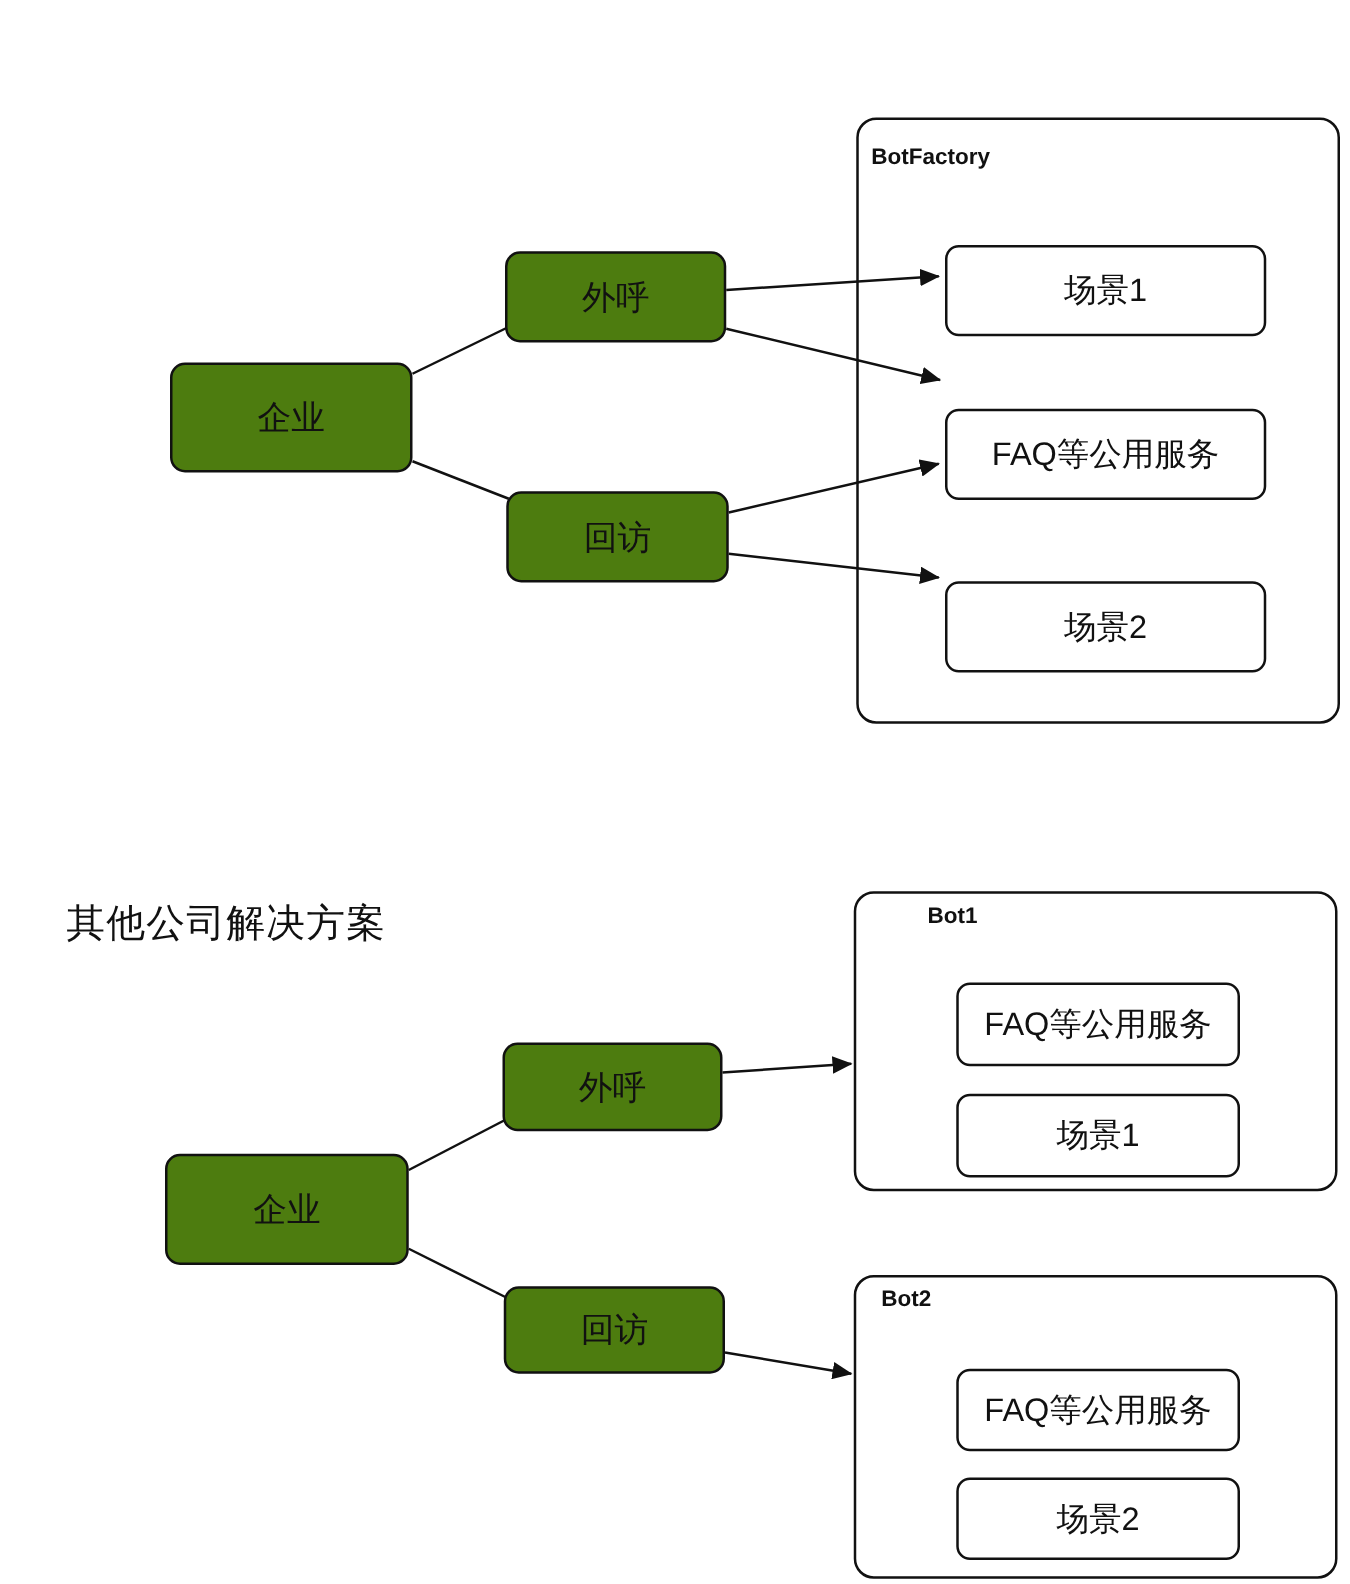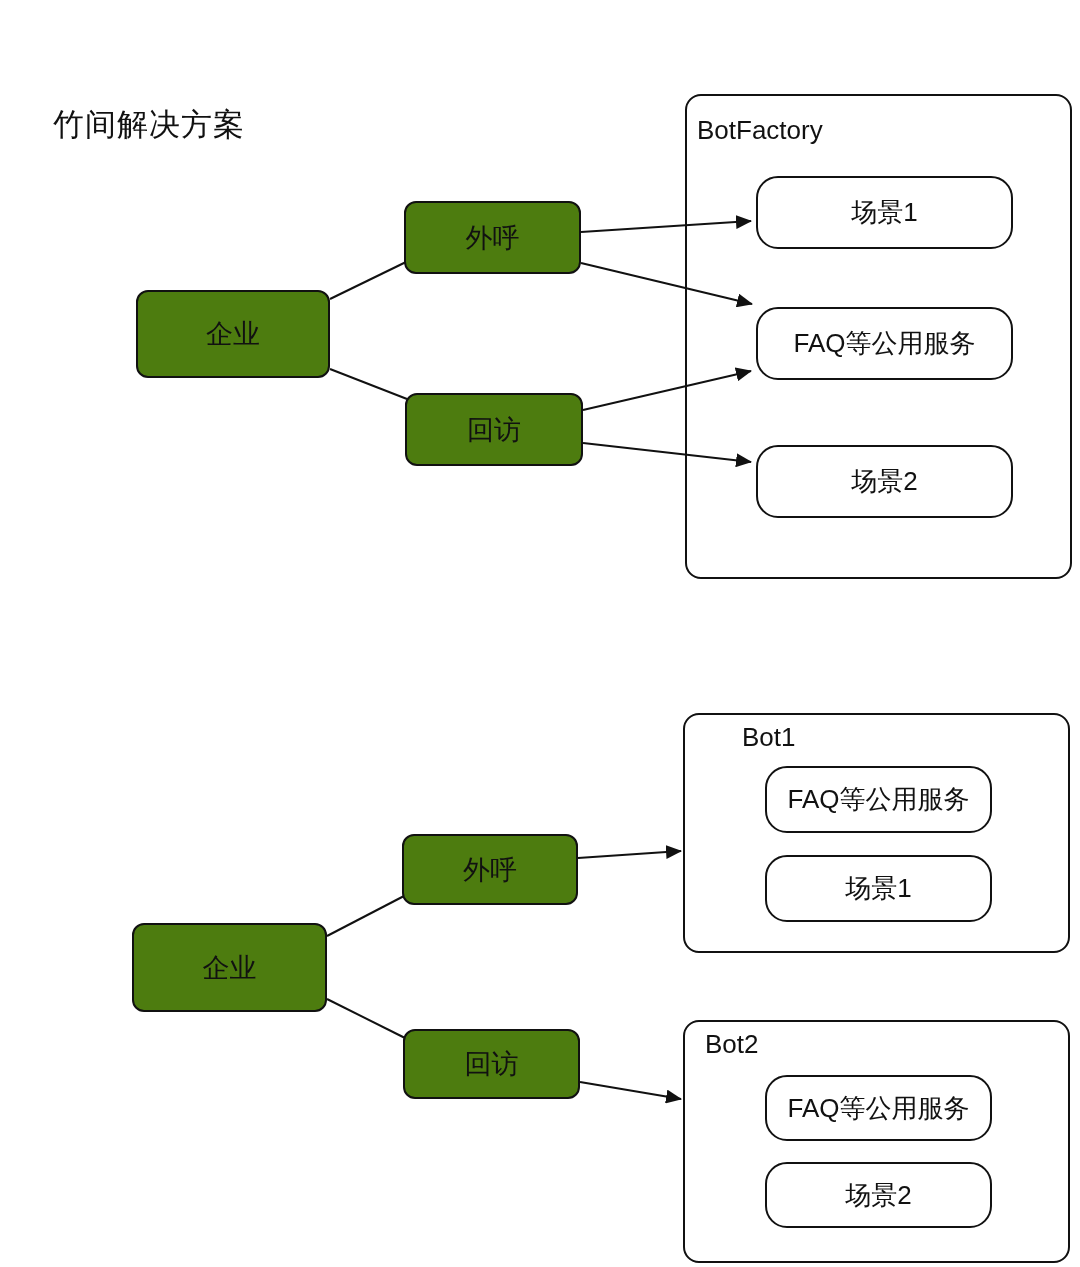--- a/index.html
+++ b/index.html
@@ -31,32 +31,34 @@
   }
   .group-box {
     position:absolute;
     box-sizing:border-box;
     border:2px solid #111111;
     border-radius:16px;
     background:transparent;
   }
   .group-label {
     position:absolute;
-    font-size:26px;
+    font-size:18px;
     white-space:nowrap;
+    font-weight:bold;
   }
   .inner-box {
     position:absolute;
     box-sizing:border-box;
     border:2px solid #111111;
-    border-radius:22px;
+    border-radius:11px;
     background:#ffffff;
     display:flex; align-items:center; justify-content:center;
     font-size:26px;
     white-space:nowrap;
+    margin-top:20px;
   }
 </style>
 </head>
 <body>
 
 <div class="canvas">
 
   <svg class="edges" width="1080" height="1267" viewBox="0 0 1080 1267" fill="none" xmlns="http://www.w3.org/2000/svg">
     <defs>
       <marker id="arrow" markerUnits="userSpaceOnUse" markerWidth="17" markerHeight="14" refX="15" refY="7" orient="auto">
@@ -72,37 +74,37 @@
     <line x1="583" y1="410" x2="751" y2="371" stroke="#111111" stroke-width="2" marker-end="url(#arrow)"></line>
     <line x1="583" y1="443" x2="751" y2="462" stroke="#111111" stroke-width="2" marker-end="url(#arrow)"></line>
 
     <line x1="327" y1="936" x2="404" y2="896" stroke="#111111" stroke-width="2"></line>
     <line x1="327" y1="999" x2="405" y2="1038" stroke="#111111" stroke-width="2"></line>
 
     <line x1="578" y1="858" x2="681" y2="851" stroke="#111111" stroke-width="2" marker-end="url(#arrow)"></line>
     <line x1="580" y1="1082" x2="681" y2="1099" stroke="#111111" stroke-width="2" marker-end="url(#arrow)"></line>
   </svg>
 
-  <div class="section-title" style="left:53px; top:104px;">竹间解决方案</div>
 
   <div class="node" style="left:136px; top:290px; width:194px; height:88px;">企业</div>
 
   <div class="node" style="left:404px; top:201px; width:177px; height:73px;">外呼</div>
 
   <div class="node" style="left:405px; top:393px; width:178px; height:73px;">回访</div>
 
   <div>
     <div class="group-box" style="left:685px; top:94px; width:387px; height:485px;"></div>
     <div class="group-label" style="left:697px; top:115px;">BotFactory</div>
 
     <div class="inner-box" style="left:756px; top:176px; width:257px; height:73px;">场景1</div>
     <div class="inner-box" style="left:756px; top:307px; width:257px; height:73px;">FAQ等公用服务</div>
     <div class="inner-box" style="left:756px; top:445px; width:257px; height:73px;">场景2</div>
   </div>
 
+  <div class="section-title" style="left:53px; top:718px;">其他公司解决方案</div>
 
   <div class="node" style="left:132px; top:923px; width:195px; height:89px;">企业</div>
 
   <div class="node" style="left:402px; top:834px; width:176px; height:71px;">外呼</div>
 
   <div class="node" style="left:403px; top:1029px; width:177px; height:70px;">回访</div>
 
   <div>
     <div class="group-box" style="left:683px; top:713px; width:387px; height:240px;"></div>
     <div class="group-label" style="left:742px; top:722px;">Bot1</div>

